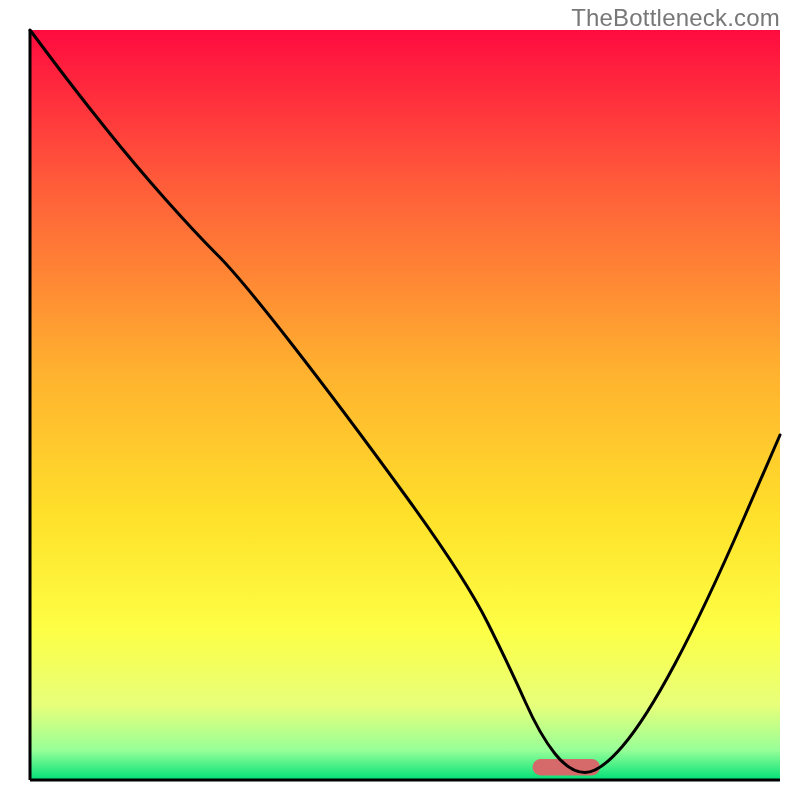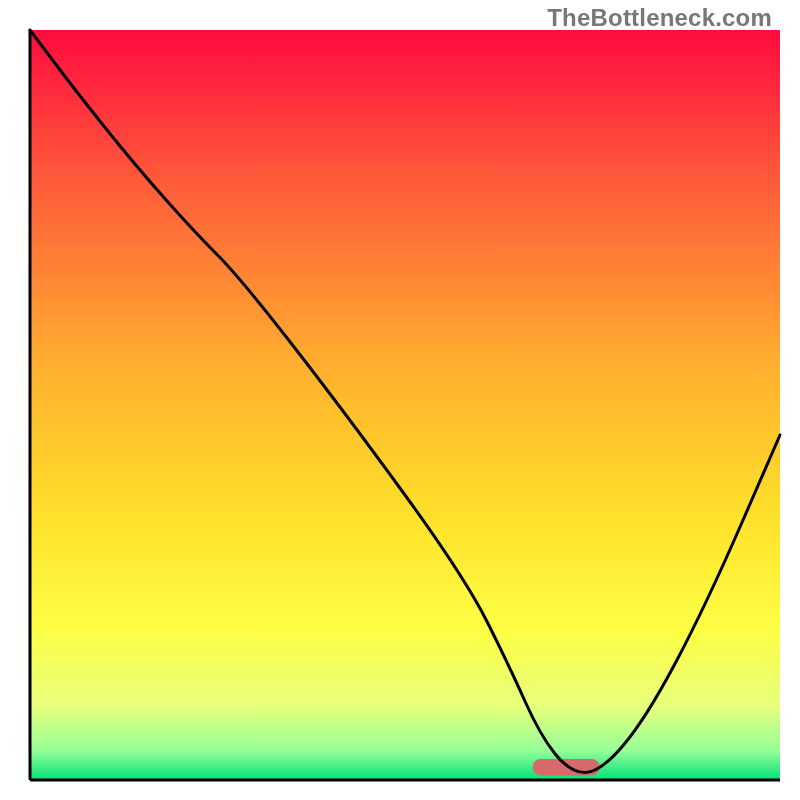--- a/index.html
+++ b/index.html
@@ -12,23 +12,23 @@
     font-family: Arial, Helvetica, sans-serif;
   }
   .wrap {
     position: relative;
     width: 800px;
     height: 800px;
   }
   .watermark {
     position: absolute;
     top: 4px;
-    right: 28px;
+    right: 20px;
     font-size: 24px;
-    font-weight: bold;
+    font-weight: normal;
     color: #777;
     letter-spacing: 0.2px;
   }
   svg.chart {
     position: absolute;
     left: 0;
     top: 0;
   }
 </style>
 </head>

